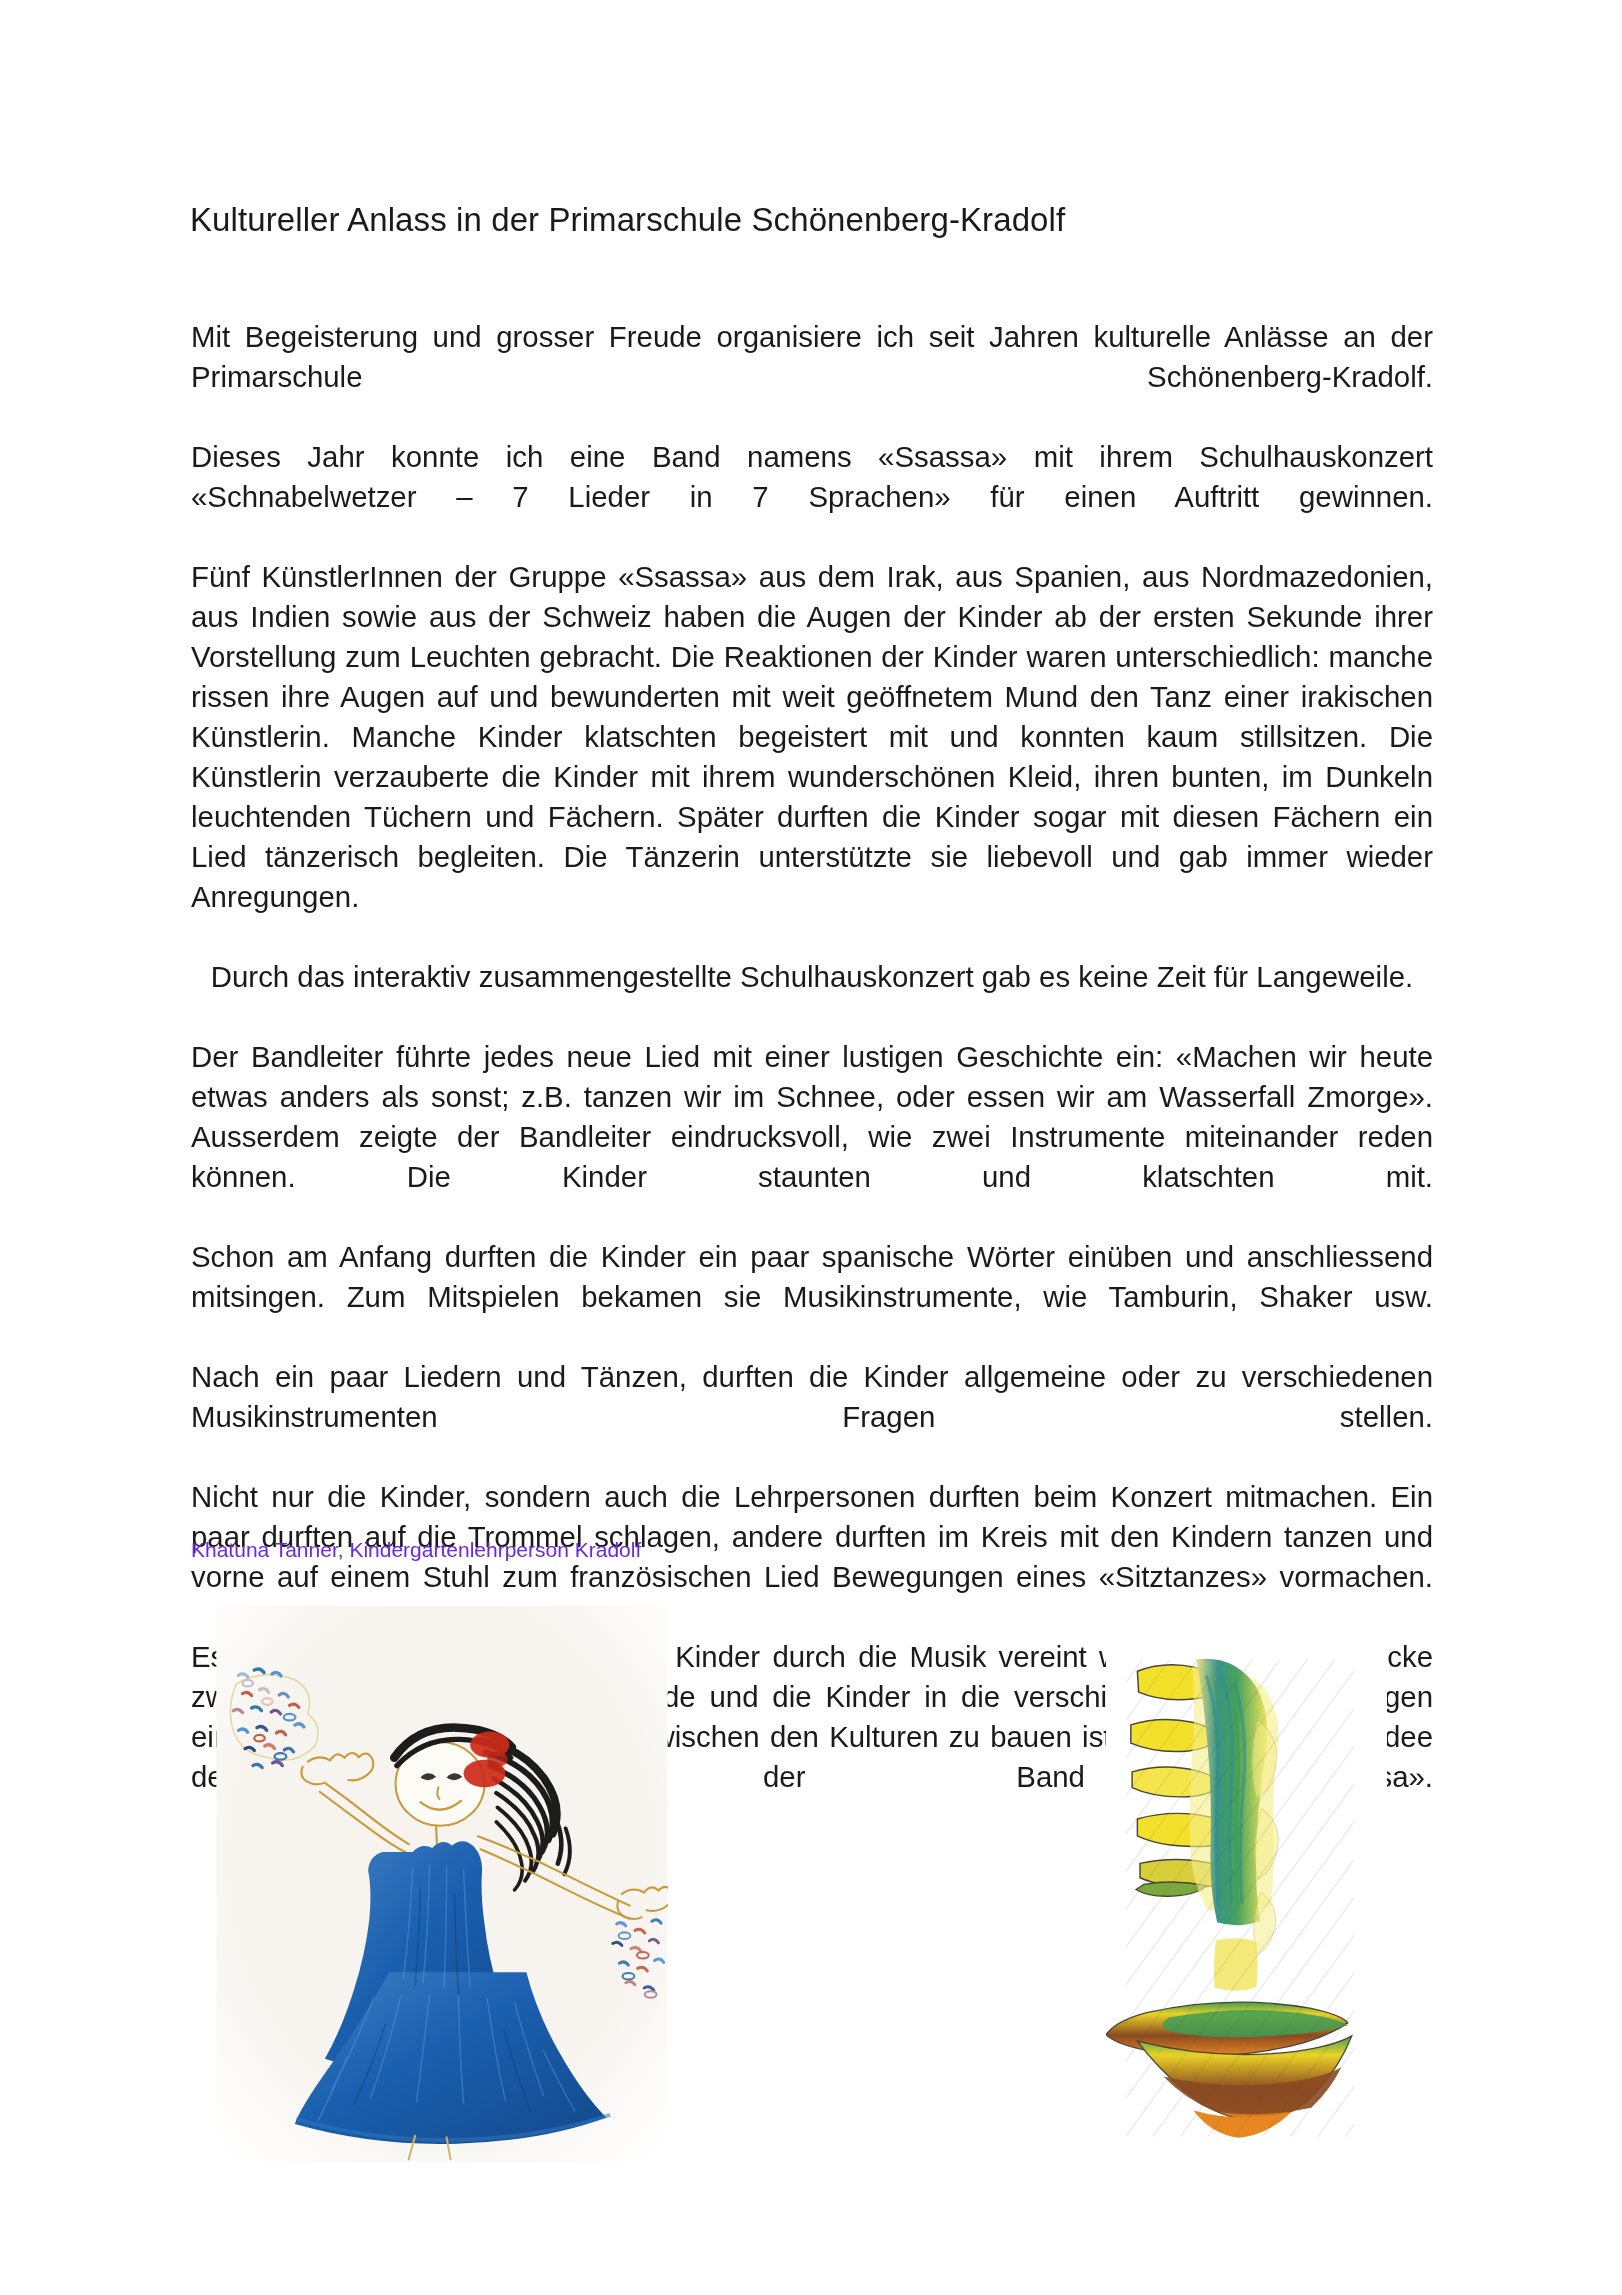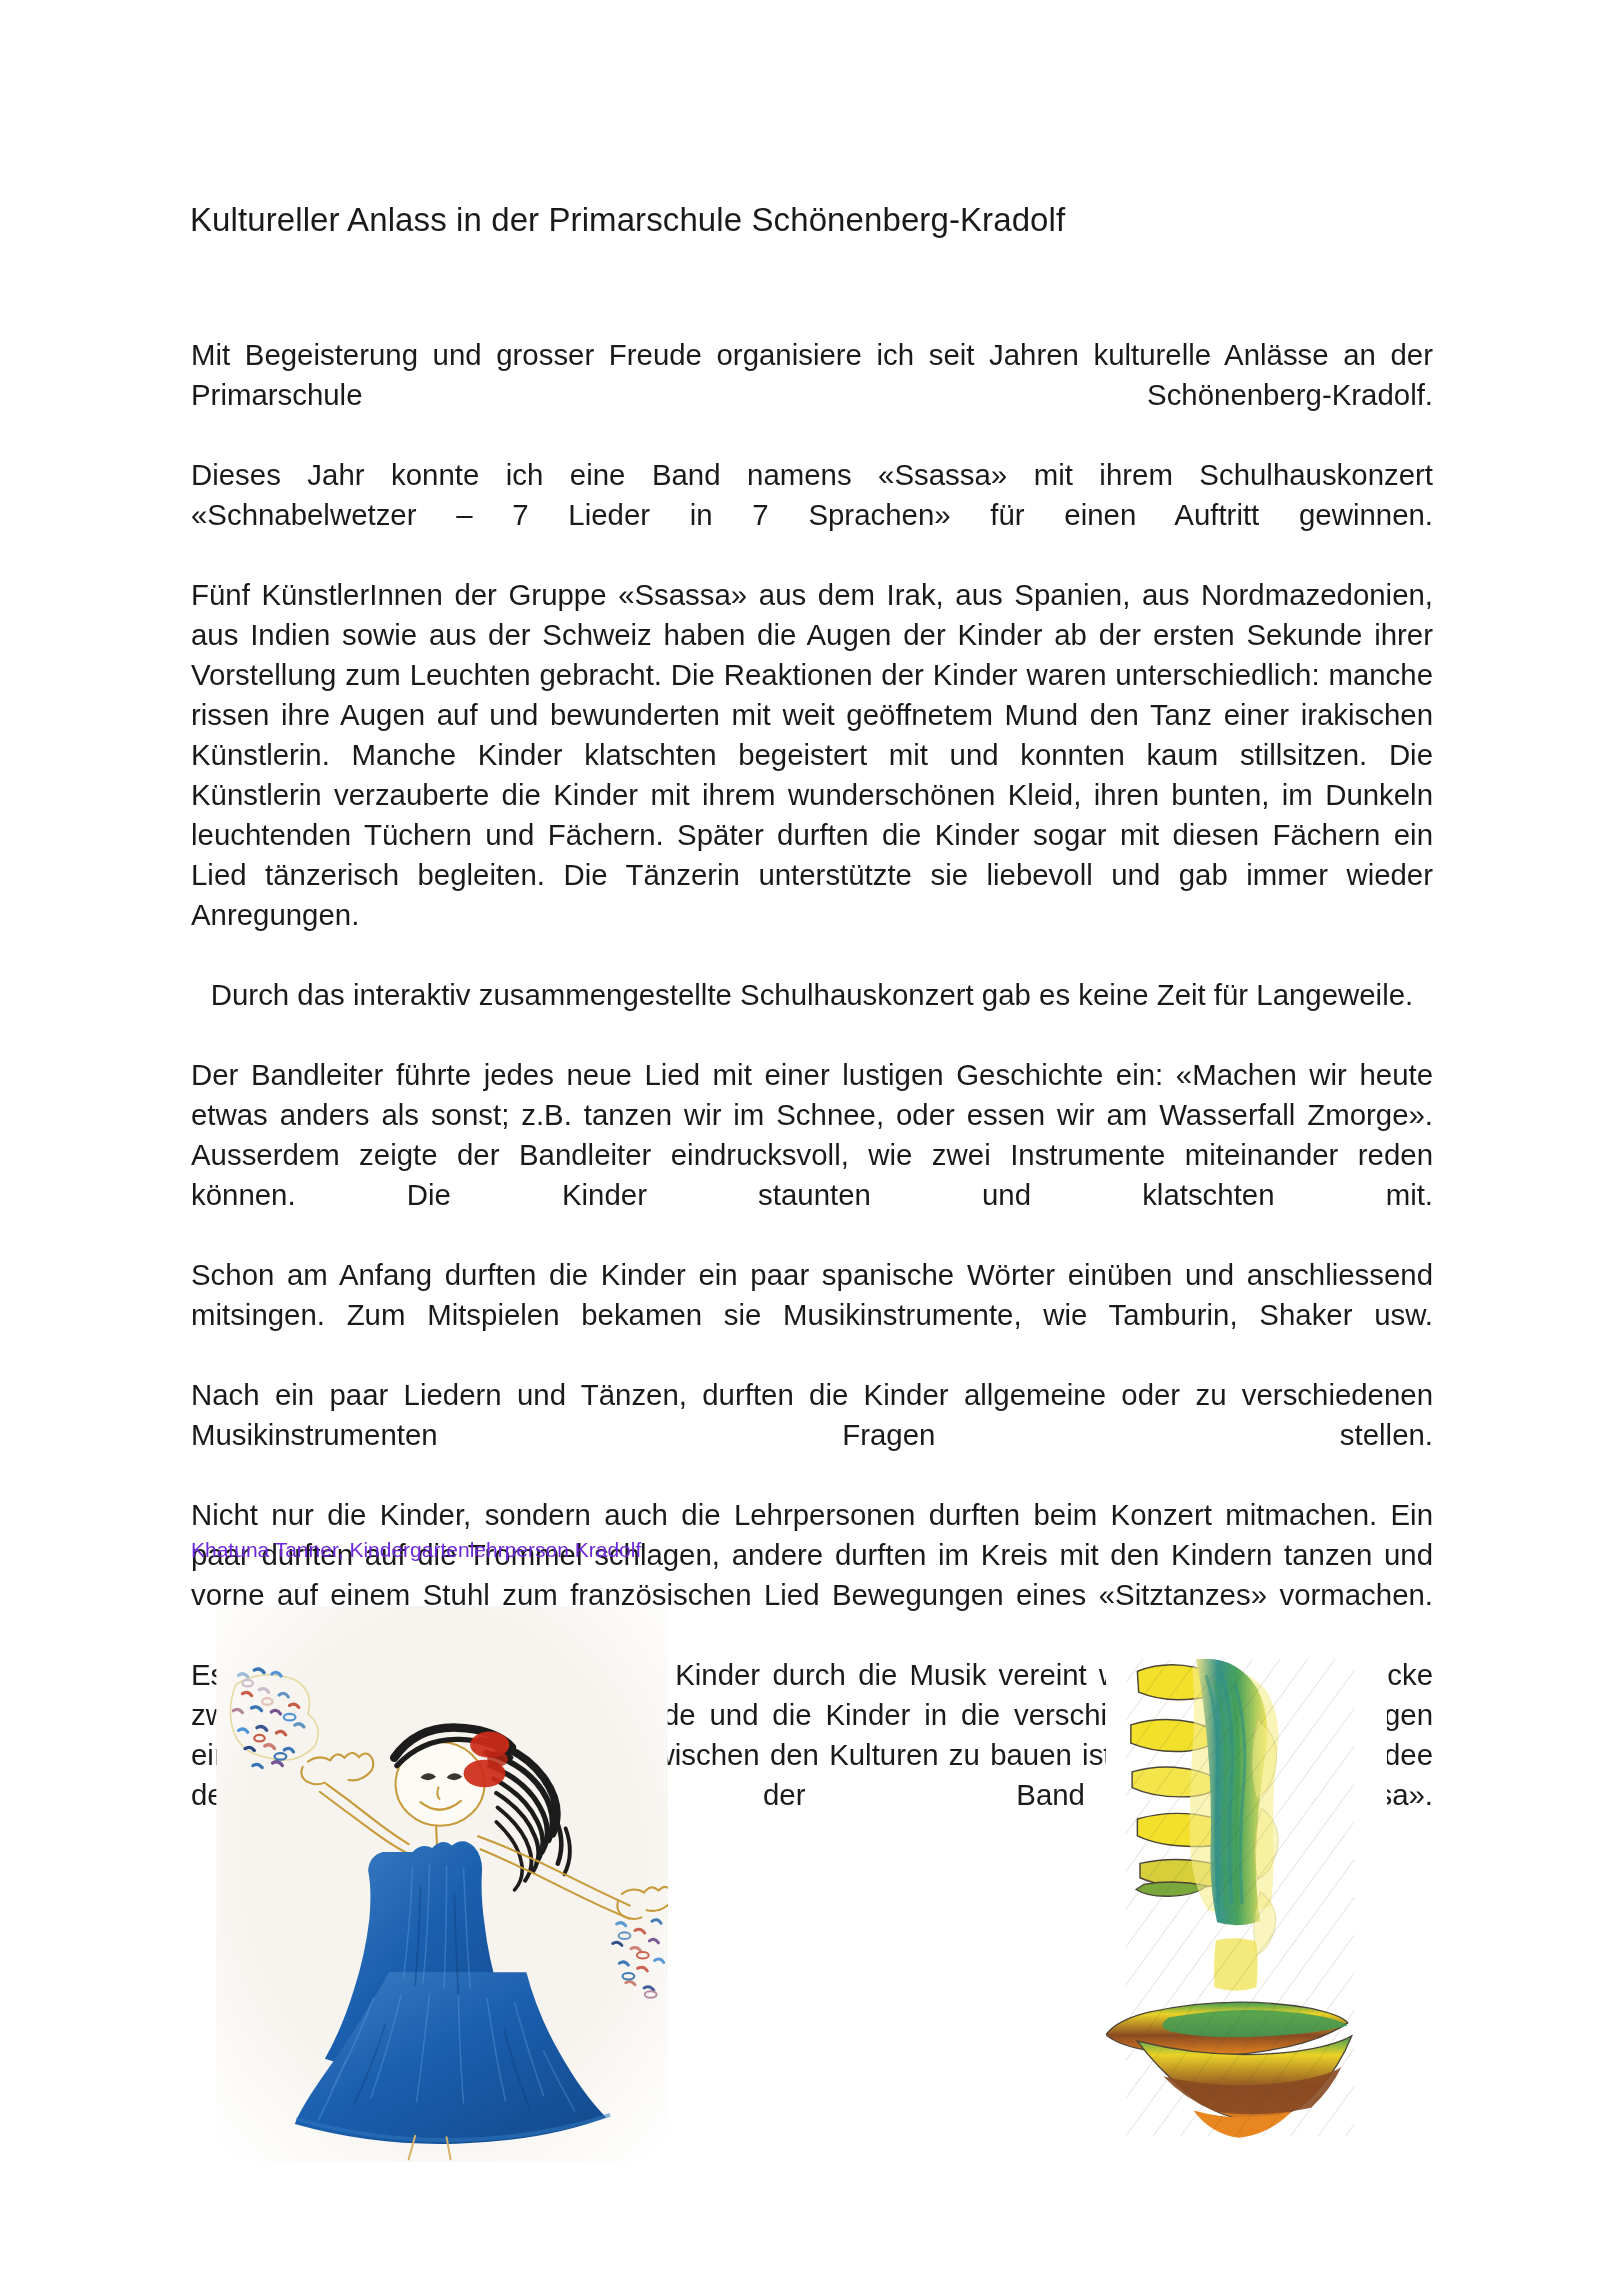--- a/index.html
+++ b/index.html
@@ -29,21 +29,21 @@
     line-height: 48px;
     letter-spacing: 0.1px;
     color: #1a1a1a;
     white-space: nowrap;
   }
 
   
   .body-block {
     position: absolute;
     left: 191px;
-    top: 335px;
+    top: 317px;
     width: 1242px;
   }
   .para {
     font-size: 29.4px;
     line-height: 40px;
     text-align: justify;
     text-justify: inter-word;
     color: #1a1a1a;
     margin: 0;
     hyphens: none;

